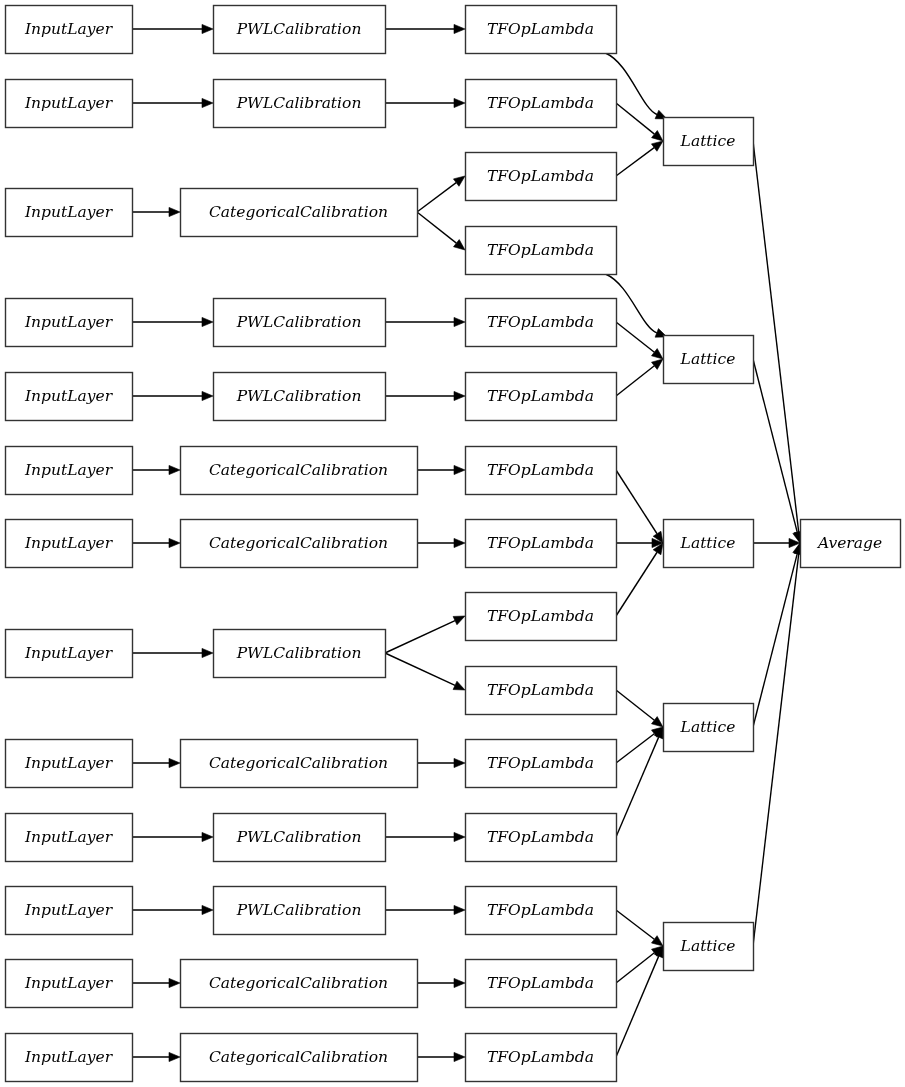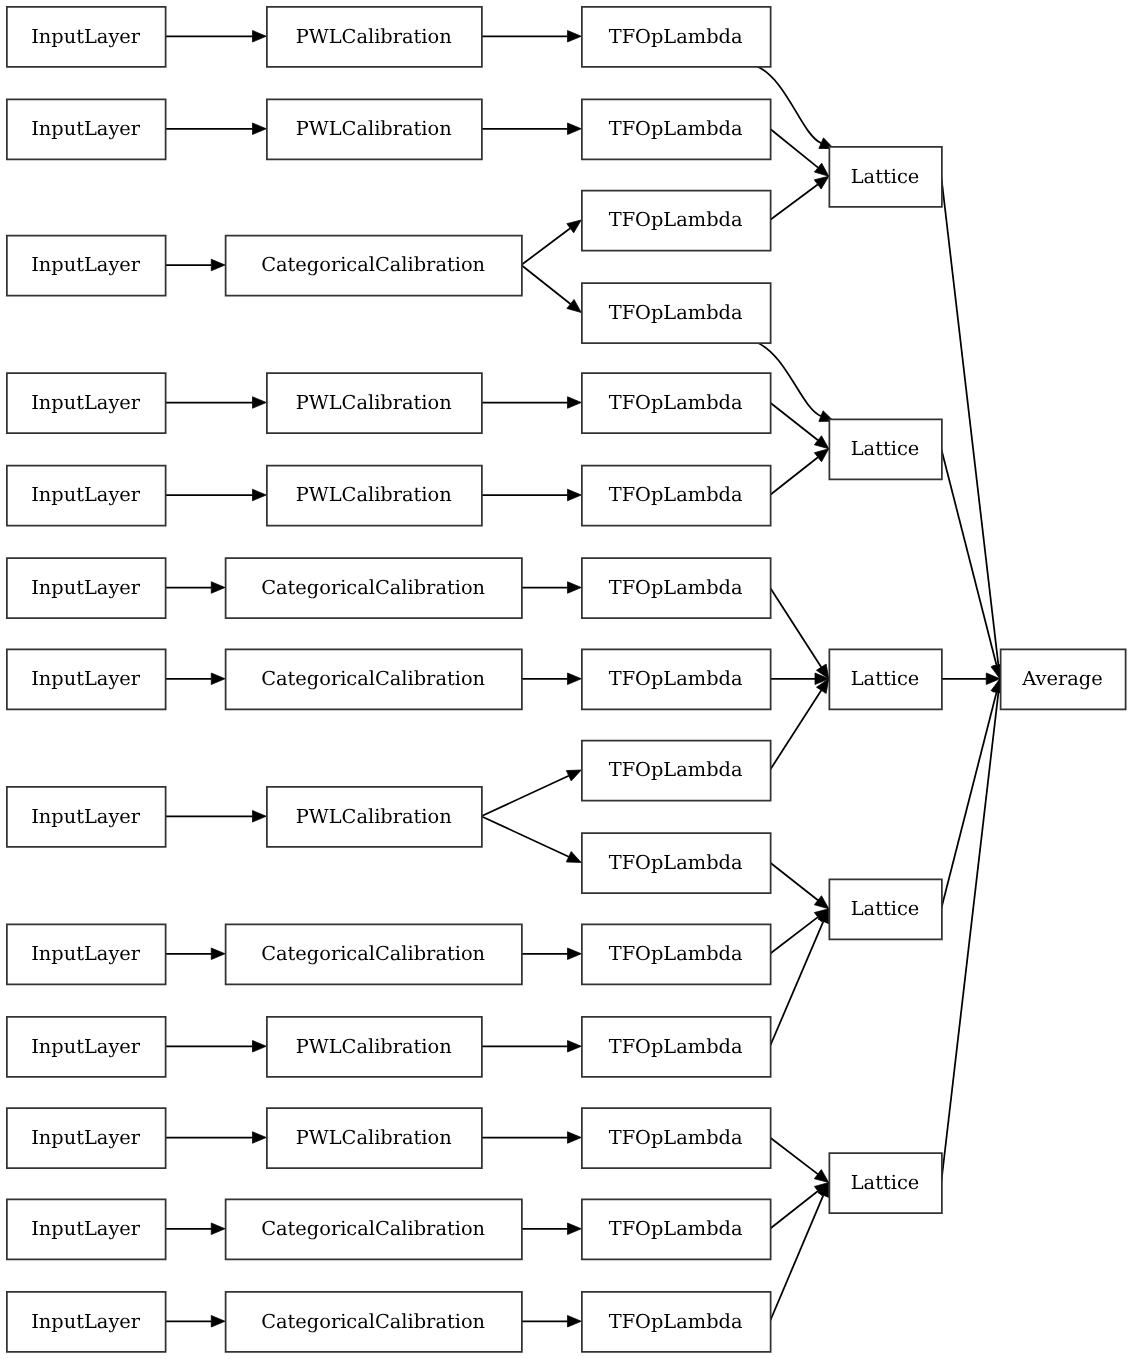--- a/index.html
+++ b/index.html
@@ -12,20 +12,21 @@
     width: 905px;
     height: 1087px;
     font-family: "DejaVu Serif", "Liberation Serif", serif;
     overflow: hidden;
   }
   #graph-root {
     position: relative;
     width: 905px;
     height: 1087px;
     background: #ffffff;
+    font-style: italic;
   }
   svg#graph-svg {
     position: absolute;
     top: 0;
     left: 0;
     width: 905px;
     height: 1087px;
     display: block;
   }
   .node-box {

